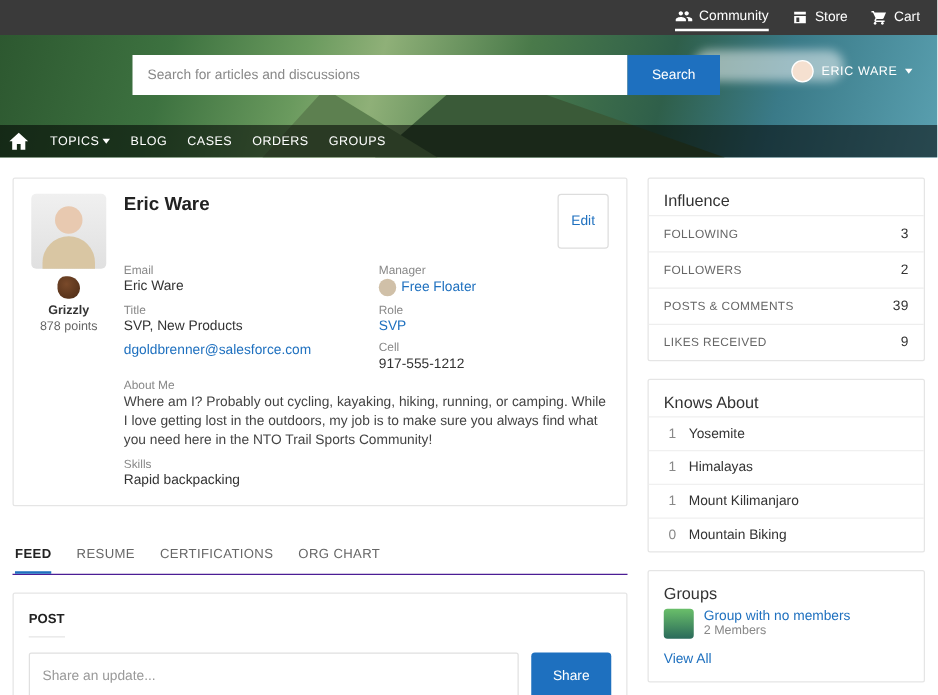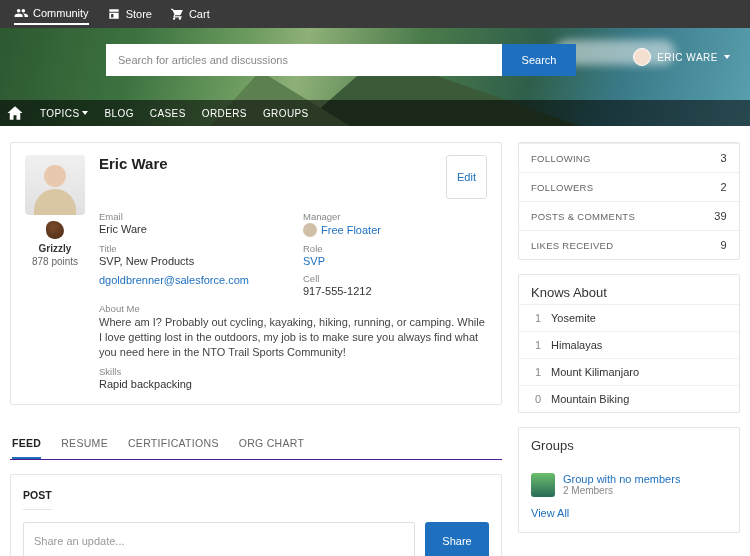--- a/index.html
+++ b/index.html
@@ -1,19 +1,19 @@
 <!DOCTYPE html>
 <html><head>
 <meta charset="utf-8">
 <style>
 * { box-sizing: border-box; margin: 0; padding: 0; }
 body { font-family: Arial, Helvetica, sans-serif; font-size: 12px; color: #333; background: #fff; width: 750px; }
 
 
-.topbar { background: #3a3a3a; height: 28px; display: flex; justify-content: flex-start; align-items: center; padding: 0 14px; gap: 18px; }
+.topbar { background: #3a3a3a; height: 28px; display: flex; justify-content: flex-end; align-items: center; padding: 0 14px; gap: 18px; }
 .topbar-item { color: #fff; font-size: 11px; display: flex; align-items: center; gap: 5px; cursor: pointer; }
 .topbar-item svg { fill: #fff; width: 14px; height: 14px; }
 .topbar-item.active { border-bottom: 2px solid #fff; padding-bottom: 3px; margin-bottom: -3px; }
 
 
 .hero { height: 98px; position: relative; background: linear-gradient(105deg, #2d5830 0%, #3d7240 18%, #6a9a5e 32%, #8fb078 40%, #4a7a4a 55%, #2f5f4a 70%, #3a7a88 82%, #5aa0b0 100%); overflow: hidden; }
 .mountain1 { position: absolute; left: 28%; bottom: 0; width: 0; height: 0; border-left: 50px solid transparent; border-right: 90px solid transparent; border-bottom: 55px solid #5d8050; }
 .mountain2 { position: absolute; left: 40%; bottom: 0; width: 0; height: 0; border-left: 80px solid transparent; border-right: 200px solid transparent; border-bottom: 70px solid #3a5a38; }
 .cloud { position: absolute; right: 10%; top: 12px; width: 120px; height: 25px; background: rgba(255,255,255,0.5); border-radius: 20px; filter: blur(4px); }
 .searchbar { position: absolute; top: 16px; left: 106px; display: flex; width: 470px; height: 32px; }
@@ -71,21 +71,21 @@
 .share-input { flex: 1; border: 1px solid #e0e0e0; border-radius: 2px; padding: 12px 10px; font-size: 11px; color: #999; }
 .share-btn { width: 64px; background: #1E70BF; color: #fff; border: none; border-radius: 3px; font-size: 11px; cursor: pointer; }
 
 
 .panel-title { font-size: 13px; color: #333; padding: 10px 12px 4px; }
 .stat-row { display: flex; justify-content: space-between; align-items: center; padding: 8px 12px; border-top: 1px solid #eee; font-size: 9.5px; color: #666; letter-spacing: 0.3px; }
 .stat-row .val { color: #333; font-size: 11px; }
 .knows-row { display: flex; gap: 10px; padding: 7px 12px; border-top: 1px solid #f0f0f0; font-size: 11px; color: #333; }
 .knows-row .count { color: #888; width: 10px; text-align: right; }
 .groups-box { padding: 10px 12px 12px; }
-.group-item { display: flex; gap: 8px; margin-top: 16px; }
+.group-item { display: flex; gap: 8px; margin-top: 1px; }
 .group-thumb { width: 24px; height: 24px; border-radius: 3px; background: linear-gradient(#6abf6a,#2a6a5a); }
 .group-name { font-size: 11px; color: #1E70BF; }
 .group-sub { font-size: 10px; color: #888; }
 .viewall { font-size: 11px; color: #1E70BF; margin-top: 10px; display: inline-block; cursor: pointer; }
 .mt { margin-top: 14px; }
 </style>
 </head>
 <body>
 
 <div class="topbar">
@@ -202,20 +202,21 @@
       <div class="post-tab">POST</div>
       <div class="share-row">
         <div class="share-input">Share an update...</div>
         <button class="share-btn">Share</button>
       </div>
     </div>
   </div>
 
   <div class="colR">
     <div class="card">
+      <div class="panel-title">Influence</div>
       <div class="stat-row">
           <span>FOLLOWING</span>
           <span class="val">3</span>
         </div>
       <div class="stat-row">
           <span>FOLLOWERS</span>
           <span class="val">2</span>
         </div>
       <div class="stat-row">
           <span>POSTS &amp; COMMENTS</span>

